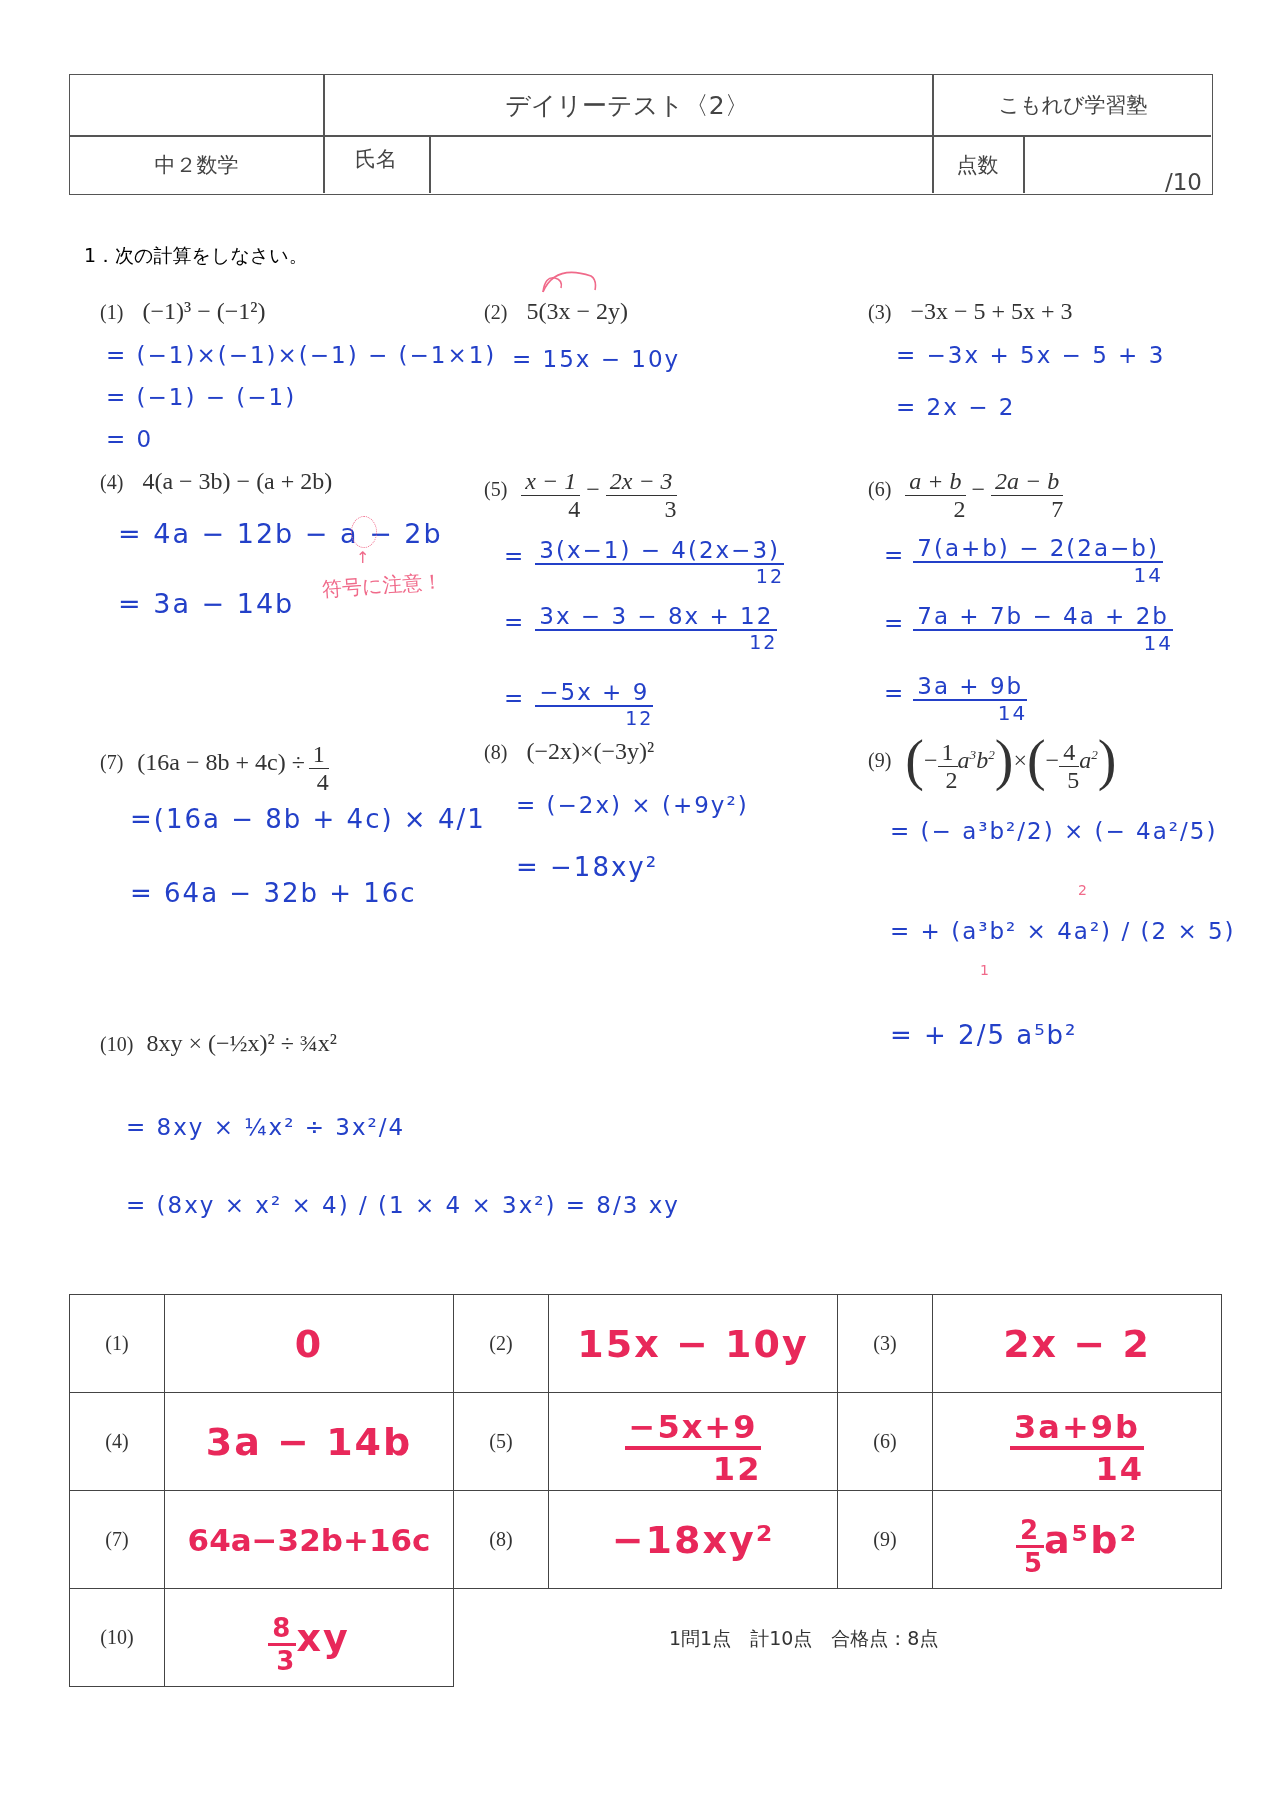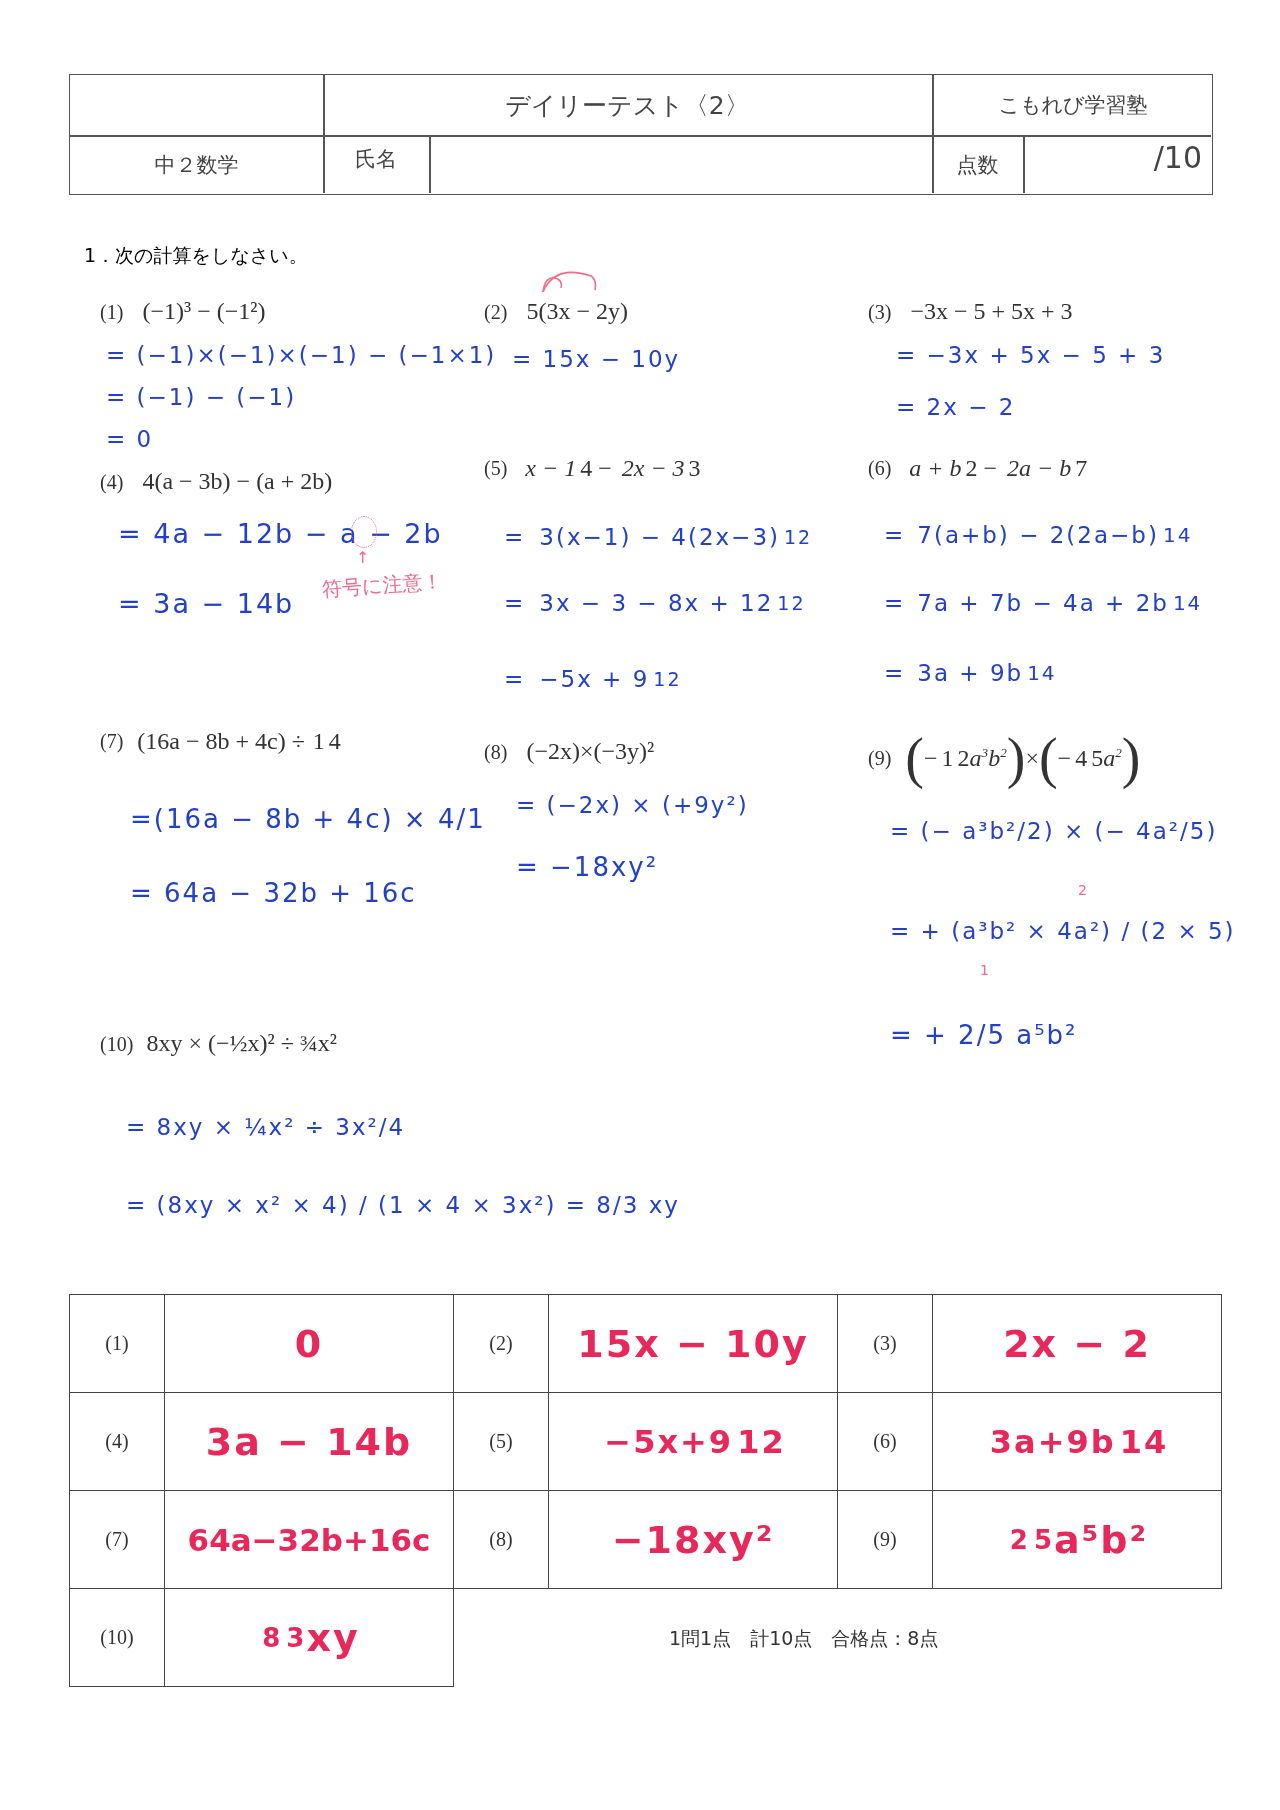--- a/index.html
+++ b/index.html
@@ -6,21 +6,21 @@
   body{width:1280px;height:1810px;position:relative;overflow:hidden;font-family:"DejaVu Sans",sans-serif;color:#333;}
   .abs{position:absolute;}
   
   .hdr{position:absolute;left:69px;top:74px;width:1144px;height:121px;border:1.5px solid #555;box-sizing:border-box;}
   .hdr .cell{position:absolute;display:flex;align-items:center;justify-content:center;box-sizing:border-box;font-size:21px;color:#444;}
   .vline{position:absolute;background:#555;width:1.5px;}
   .hline{position:absolute;background:#555;height:1.5px;}
   .it{font-style:italic;}
   .hand{font-family:"DejaVu Sans",sans-serif;color:#2340c8;font-size:23px;letter-spacing:2px;}
   .pink{color:#f06a8a;}
-  .frac{display:inline-flex;flex-direction:row;align-items:center;vertical-align:middle;}
+  .frac{display:inline-flex;flex-direction:column;align-items:flex-end;vertical-align:middle;margin-top:13px;}
   .frac .num{padding:0 4px;}
   .frac .bar{align-self:stretch;height:2px;background:currentColor;}
   .frac.s .bar{height:1.2px;}
   .qnum{font-family:"Liberation Serif",serif;font-size:20px;color:#333;}
   .expr{font-family:"Liberation Serif",serif;font-size:24px;color:#333;}
   sup{font-size:0.55em;}
   
   .ans{position:absolute;left:69px;top:1294px;}
   .ans .c{position:absolute;box-sizing:border-box;border:1.5px solid #444;display:flex;align-items:center;justify-content:center;}
   .ans .lbl{font-family:"Liberation Serif",serif;font-size:20px;color:#333;}
@@ -29,21 +29,21 @@
 </head>
 <body>
 
 <div class="hdr">
   <div class="cell" style="left:253px;top:0;width:609px;height:60px;font-size:25px;">デイリーテスト〈2〉</div>
   <div class="cell" style="left:862px;top:0;width:282px;height:60px;">こもれび学習塾</div>
   <div class="cell" style="left:0;top:60px;width:253px;height:60px;">中２数学</div>
   <div class="cell" style="left:253px;top:60px;width:106px;height:48px;">氏名</div>
   <div class="cell" style="left:359px;top:60px;width:503px;height:60px;"></div>
   <div class="cell" style="left:862px;top:60px;width:91px;height:60px;border-radius:16px;">点数</div>
-  <div class="cell" style="left:953px;top:60px;width:191px;height:60px;justify-content:flex-end;align-items:flex-end;padding:0 12px 20px 0;font-size:30px;">/10</div>
+  <div class="cell" style="left:953px;top:60px;width:191px;height:60px;justify-content:flex-end;align-items:flex-end;padding:0 12px 0 0;font-size:23px;">/10</div>
   <div class="hline" style="left:0;top:60px;width:1141px;"></div>
   <div class="vline" style="left:253px;top:0;height:118px;"></div>
   <div class="vline" style="left:862px;top:0;height:118px;"></div>
   <div class="vline" style="left:359px;top:60px;height:58px;"></div>
   <div class="vline" style="left:953px;top:60px;height:58px;"></div>
 </div>
 
 <div class="abs" style="left:84px;top:243px;font-size:19px;color:#000000;">1．次の計算をしなさい。</div>
 
 <div class="abs" style="left:100px;top:298px;">

